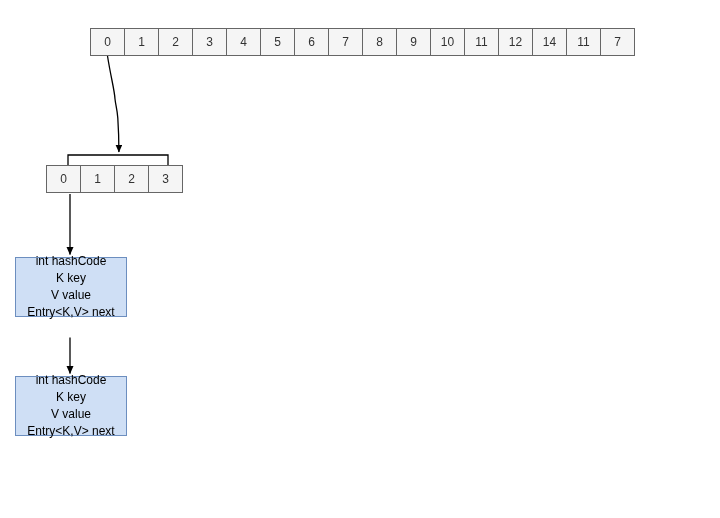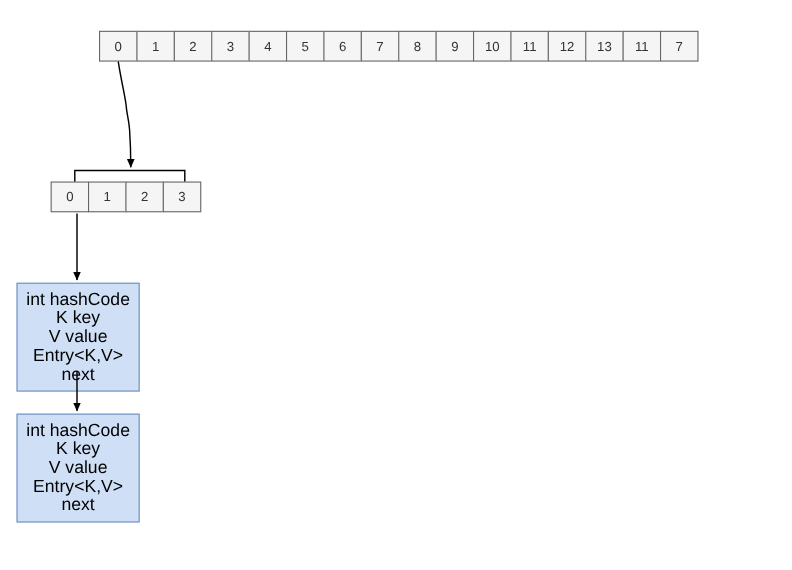--- a/index.html
+++ b/index.html
@@ -37,28 +37,28 @@
     align-items: center;
     justify-content: center;
     font-size: 12px;
     color: #333333;
   }
   .cell:first-child { margin-left: 0; }
   .entry-node {
     position: absolute;
     left: 15px;
     width: 112px;
-    height: 99px;
+    height: 60px;
     background: #cfdff5;
     border: 1px solid #6c8ebf;
     display: flex;
     flex-direction: column;
     align-items: center;
     justify-content: center;
-    font-size: 16px;
+    font-size: 12px;
     line-height: 17px;
     color: #000000;
     text-align: center;
   }
   .entry-node-1 { top: 257px; }
   .entry-node-2 { top: 376px; }
 </style>
 </head>
 <body>
 
@@ -71,21 +71,21 @@
     <div class="cell">3</div>
     <div class="cell">4</div>
     <div class="cell">5</div>
     <div class="cell">6</div>
     <div class="cell">7</div>
     <div class="cell">8</div>
     <div class="cell">9</div>
     <div class="cell">10</div>
     <div class="cell">11</div>
     <div class="cell">12</div>
-    <div class="cell">13</div>
+    <div class="cell">14</div>
     <div class="cell">11</div>
     <div class="cell">7</div>
   </div>
 
   <div class="array array-bucket">
     <div class="cell">0</div>
     <div class="cell">1</div>
     <div class="cell">2</div>
     <div class="cell">3</div>
   </div>

